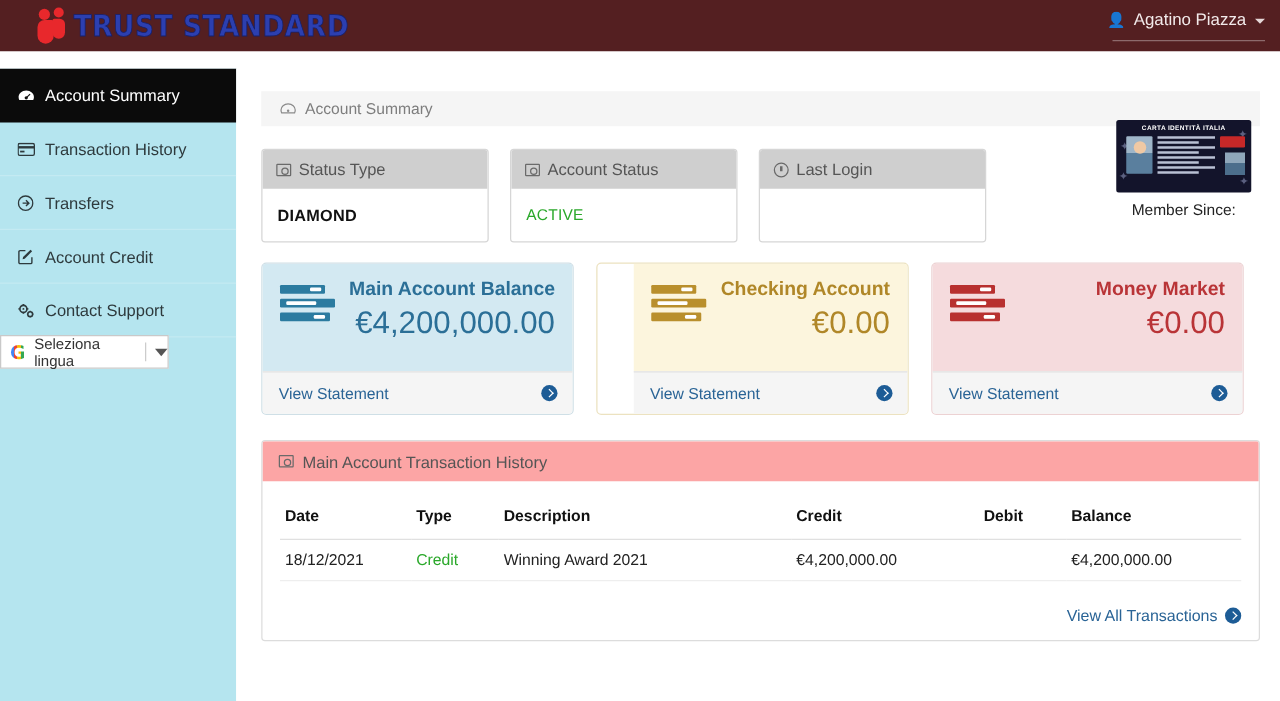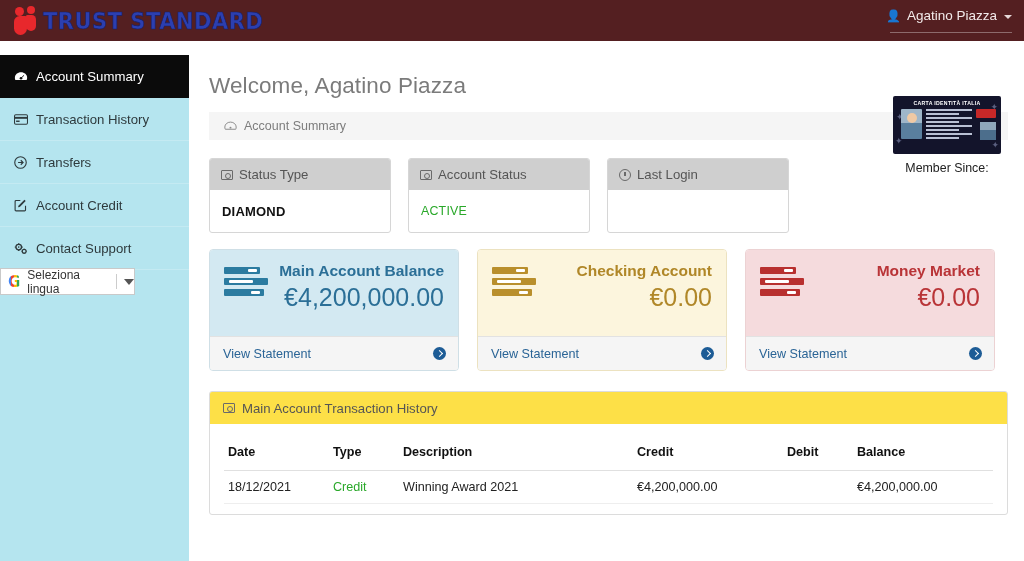--- a/index.html
+++ b/index.html
@@ -9,21 +9,21 @@
     font-family: "Liberation Sans", sans-serif;
     background: #ffffff;
     overflow: hidden;
   }
   #app { position: relative; width: 1024px; height: 561px; }
 
   
   .topbar {
     position: absolute; left: 0; top: 0; width: 1024px; height: 41px;
     background: #541f21;
-    display: flex; align-items: center; justify-content: space-between;
+    display: flex; align-items: center; justify-content: space-between; padding-left: 16px;
   }
   .brand { display: flex; align-items: center; padding-left: 14px; height: 100%; }
   .brand-mark { width: 26px; height: 30px; position: relative; margin-right: 3px; }
   .brand-mark .p1 {
     position: absolute; left: 1px; top: 1px; width: 9px; height: 9px;
     border-radius: 50%; background: #e8282c;
   }
   .brand-mark .p2 {
     position: absolute; left: 13px; top: 0px; width: 8px; height: 8px;
     border-radius: 50%; background: #e8282c;
@@ -224,29 +224,29 @@
     width:4px; height:4px; border-top:1.6px solid #fff; border-right:1.6px solid #fff;
     transform: rotate(45deg);
   }
   
   .theme-blue  { background:#d3e9f2; } .theme-blue  .bal-title,.theme-blue  .bal-amount { color:#2b6f97; }
   .theme-blue  .bar { background:#2b7ba0; }
   .theme-gold  { background:#fcf5dd; } .theme-gold  .bal-title,.theme-gold  .bal-amount { color:#b08728; }
   .theme-gold  .bar { background:#b98f2c; }
   .theme-red   { background:#f5dbdd; } .theme-red   .bal-title,.theme-red   .bal-amount { color:#b93437; }
   .theme-red   .bar { background:#b8302f; }
-  .bal-card.theme-wrap-gold { border-color:#ece2c0; }
+  .bal-card.theme-wrap-gold { border-color:#ece2c0;padding-left:29px; }
   .bal-card.theme-wrap-red  { border-color:#ecd2d3; }
 
   
   .panel {
     border: 1px solid #dcdcdc; border-radius: 3px; background: #fff; overflow: hidden;
   }
   .panel-head {
-    background: #fde047; height: 32px; display: flex; align-items: center;
+    background: #fca5a5; height: 32px; display: flex; align-items: center;
     gap: 7px; padding-left: 13px; font-size: 13.2px; color: #555;
   }
   .panel-body { padding: 12px 14px 10px 14px; }
   table { width: 100%; border-collapse: collapse; font-size: 12.6px; }
   thead th {
     text-align: left; font-weight: bold; color: #111;
     padding: 9px 4px 11px 4px; border-bottom: 1px solid #e0e0e0;
   }
   tbody td { padding: 9px 4px; color: #222; border-bottom: 1px solid #eee; }
   .c-type { color: #2aa82a; }
@@ -351,21 +351,20 @@
     <div class="gtranslate">
       <span class="g-logo">G</span>
       <span>Seleziona lingua</span>
       <span class="g-sep"></span>
       <span class="g-caret"></span>
     </div>
   </div>
 
   <div class="main">
 
-    <h1 class="welcome">Welcome, Agatino Piazza</h1>
 
     <div class="breadcrumb">
       <span class="nav-icon">
         <svg width="13" height="10" viewBox="0 0 16 12">
           <path d="M8 1.2C4 1.2 1 4 1 7.3c0 1 .2 1.9.6 2.7h12.8c.4-.8.6-1.7.6-2.7C15 4 12 1.2 8 1.2Z" fill="none" stroke="#8b8b8b" stroke-width="1.2"></path>
           <circle cx="8" cy="8" r="1.2" fill="#8b8b8b"></circle>
         </svg>
       </span>
       <span>Account Summary</span>
     </div>
@@ -479,20 +478,24 @@
               <td>18/12/2021</td>
               <td class="c-type">Credit</td>
               <td>Winning Award 2021</td>
               <td>€4,200,000.00</td>
               <td></td>
               <td>€4,200,000.00</td>
             </tr>
           </tbody>
         </table>
       </div>
+      <div class="panel-foot">
+        <a href="#">View All Transactions</a>
+        <span class="arrow-circle"></span>
+      </div>
     </div>
   </div>
 
   <div class="idcard-wrap">
     <div class="idcard">
       <span class="star" style="left:3px;top:16px;">✦</span>
       <span class="star" style="left:2px;top:40px;">✦</span>
       <span class="star" style="right:3px;top:6px;">✦</span>
       <span class="star" style="right:2px;bottom:4px;">✦</span>
       <div class="id-title">CARTA IDENTITÀ ITALIA</div>

